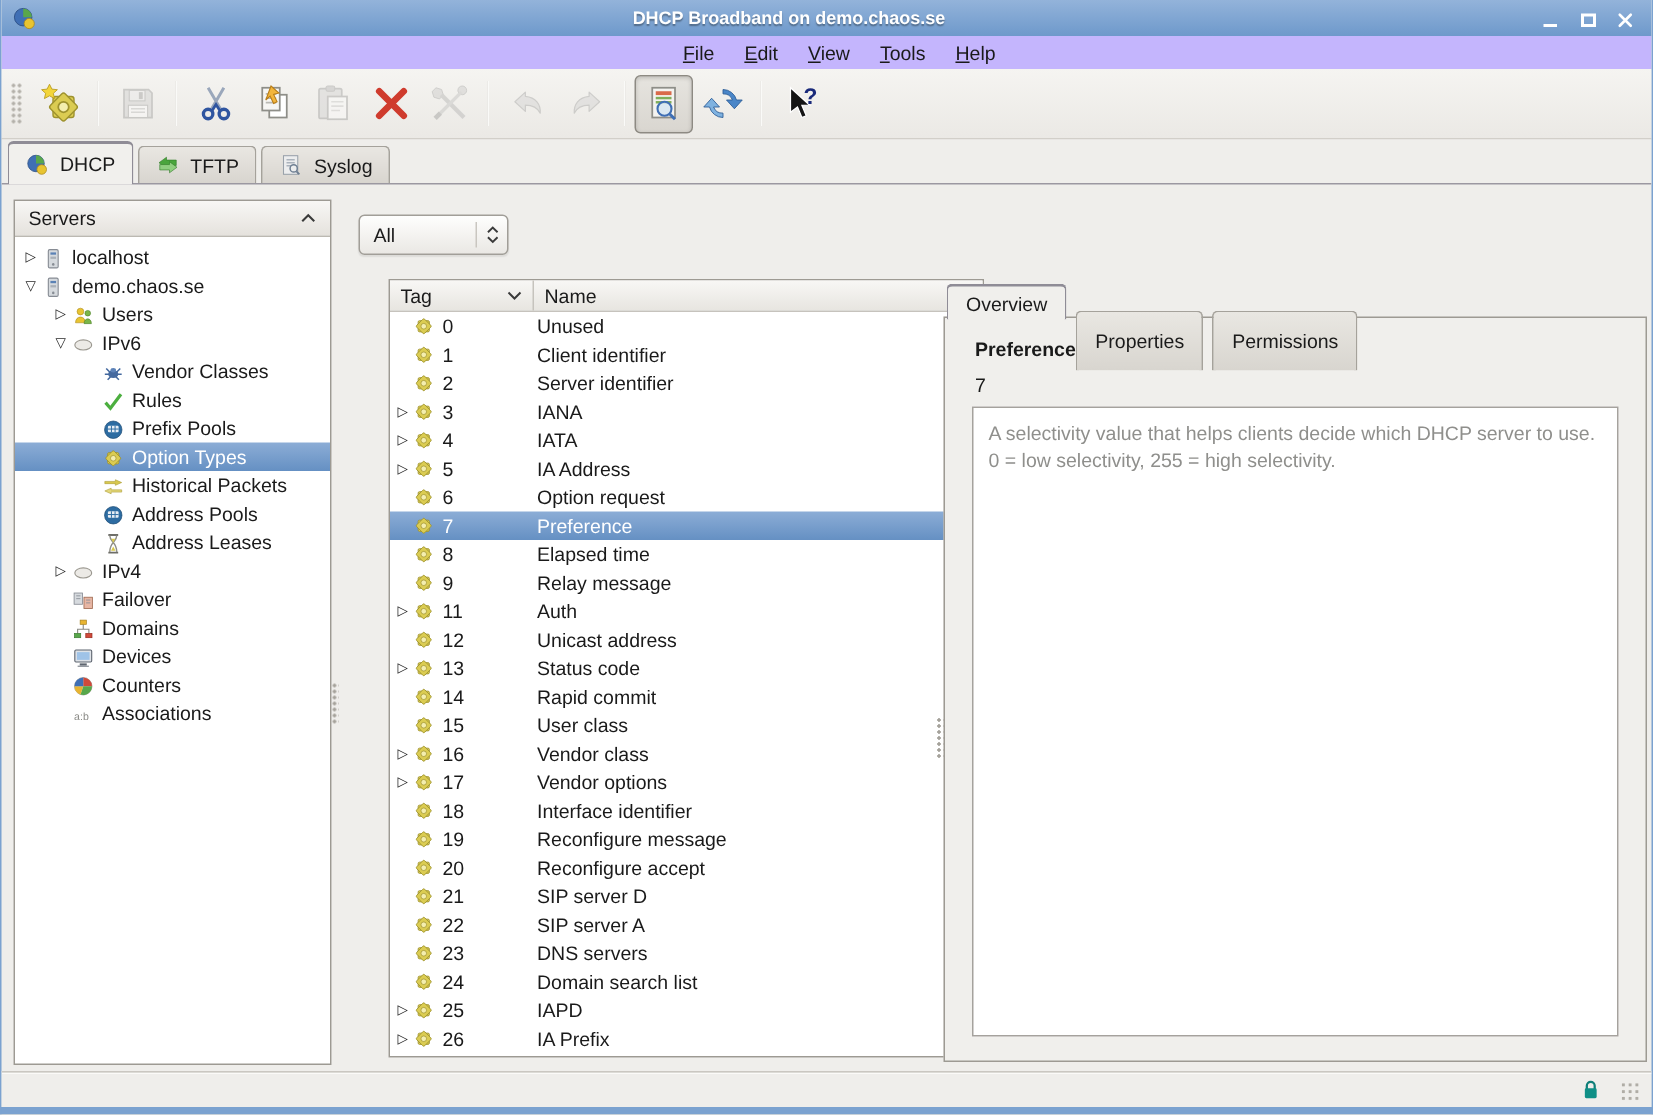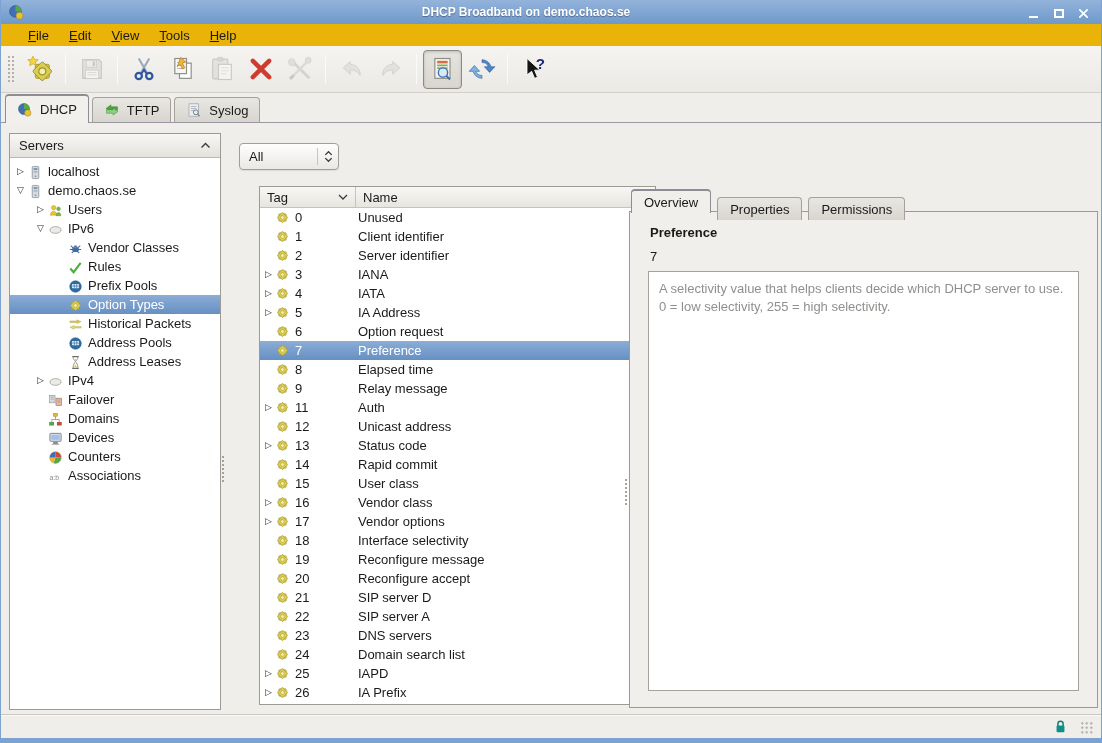--- a/index.html
+++ b/index.html
@@ -15,22 +15,22 @@
     background:linear-gradient(#93b3da,#6e99cb);display:flex;align-items:center;padding:0 7px;}
   .app-icon{width:17px;height:17px;flex:none;}
   .app-icon svg{width:17px;height:17px;display:block;}
   .wtitle{flex:1;text-align:center;color:#fff;font-weight:bold;font-size:12px;text-shadow:0 1px 1px rgba(0,0,0,.35);}
   .winctrl{display:flex;gap:12px;align-items:center;margin-right:4px;flex:none;}
   .wbtn{width:13px;height:13px;display:flex;align-items:flex-end;justify-content:center;cursor:default;}
   .wbtn .minbar{width:9px;height:2px;background:#fff;margin-bottom:1px;}
   .wbtn .maxbox{width:10px;height:9px;border:2px solid #fff;margin-bottom:1px;}
   .wbtn svg{width:11px;height:11px;}
   
-  .menubar{position:absolute;left:0;top:24px;right:0;height:22px;background:#eab308;
-    display:flex;align-items:center;padding-left:17px;}
+  .menubar{position:absolute;left:0;top:24px;right:0;height:22px;background:#c4b5fd;
+    display:flex;align-items:center;padding-left:17px;justify-content:center;}
   .menu-item{padding:2px 10px;}
   .menu-item u{text-decoration:underline;}
   
   .toolbar{position:absolute;left:0;top:46px;right:0;height:47px;
     background:linear-gradient(#f5f4f1,#ebe9e5);border-bottom:1px solid #d2cfc9;
     display:flex;align-items:center;padding-left:4px;}
   .tgrip{width:8px;height:28px;margin:0 5px 0 2px;
     background-image:radial-gradient(#b3b0a9 1px,transparent 1.3px);background-size:4px 4px;}
   .tbtn{width:39px;height:39px;border:1px solid transparent;border-radius:4px;
     display:flex;align-items:center;justify-content:center;background:transparent;padding:0;}
@@ -95,21 +95,21 @@
     background:linear-gradient(#f7f6f4,#ddd9d3);display:flex;align-items:center;justify-content:center;}
   .sb-btn.up{top:1px;} .sb-btn.down{bottom:1px;}
   .sb-btn svg{width:9px;height:6px;}
   .sb-thumb{position:absolute;left:1px;right:1px;top:18px;height:122px;border:1px solid #5a7eae;border-radius:3px;
     background:linear-gradient(90deg,#a3bfe1,#7a9fcd);}
   .sb-thumb:after{content:"";position:absolute;left:4px;right:4px;top:50%;margin-top:-4px;height:8px;
     background:repeating-linear-gradient(#456c9e 0 1px,transparent 1px 3px);opacity:.8;}
   
   .dtabs{position:absolute;left:630px;top:189px;height:23px;display:flex;gap:6px;z-index:2;}
   .dtab{border:1px solid #a5a29b;border-bottom:none;border-radius:4px 4px 0 0;padding:0 12px;
-    display:flex;align-items:center;height:23px;background:linear-gradient(#e9e7e2,#d8d5cf);margin-top:8px;}
+    display:flex;align-items:center;height:40px;background:linear-gradient(#e9e7e2,#d8d5cf);margin-top:18px;}
   .dtab.active{background:#f0efec;border-top:2px solid #5f87c0;height:24px;margin-top:0;border-color:#8f8c96;}
   .dframe{position:absolute;left:628px;top:211px;width:469px;height:497px;border:1px solid #9d9a93;
     background:#f0efec;}
   .dtitle{font-weight:bold;margin:13px 0 0 20px;}
   .dvalue{margin:9px 0 0 20px;}
   .ddesc{position:absolute;left:18px;right:18px;top:59px;bottom:16px;background:#fff;
     border:1px solid #a5a29d;color:#8f8f8c;padding:8px 10px;line-height:1.4;overflow:hidden;}
   
   .vgrip{position:absolute;width:5px;height:28px;
     background-image:radial-gradient(#a5a29b 1px,transparent 1.3px);background-size:4px 4px;}
@@ -799,21 +799,21 @@
             <span class="ticon">
               <svg viewBox="0 0 16 16">
                 <g fill="#dbcc52" stroke="#9e922e" stroke-width=".6">
                   <rect x="4" y="4" width="8" height="8" rx="1"></rect>
                   <rect x="4" y="4" width="8" height="8" rx="1" transform="rotate(45 8 8)"></rect>
                 </g>
                 <circle cx="8" cy="8" r="2" fill="#f4eeae" stroke="#9e922e" stroke-width=".5"></circle>
               </svg>
             </span>
             <span class="ltag">18</span>
-            <span class="lname">Interface selectivity</span>
+            <span class="lname">Interface identifier</span>
           </div>
           <div class="lrow">
             <span class="exp"></span>
             <span class="ticon">
               <svg viewBox="0 0 16 16">
                 <g fill="#dbcc52" stroke="#9e922e" stroke-width=".6">
                   <rect x="4" y="4" width="8" height="8" rx="1"></rect>
                   <rect x="4" y="4" width="8" height="8" rx="1" transform="rotate(45 8 8)"></rect>
                 </g>
                 <circle cx="8" cy="8" r="2" fill="#f4eeae" stroke="#9e922e" stroke-width=".5"></circle>

